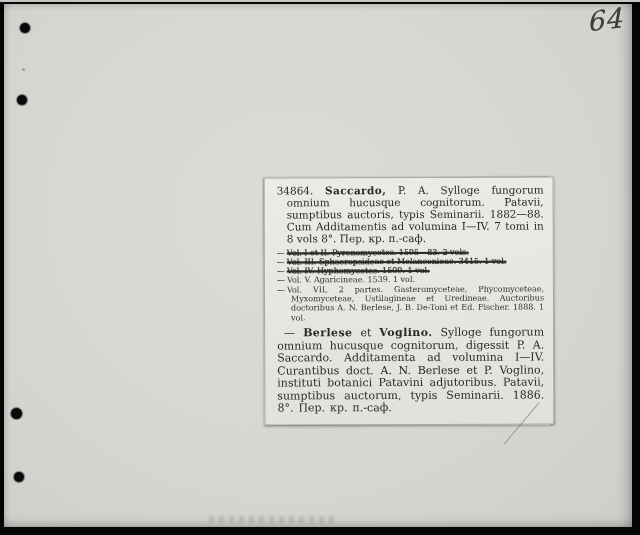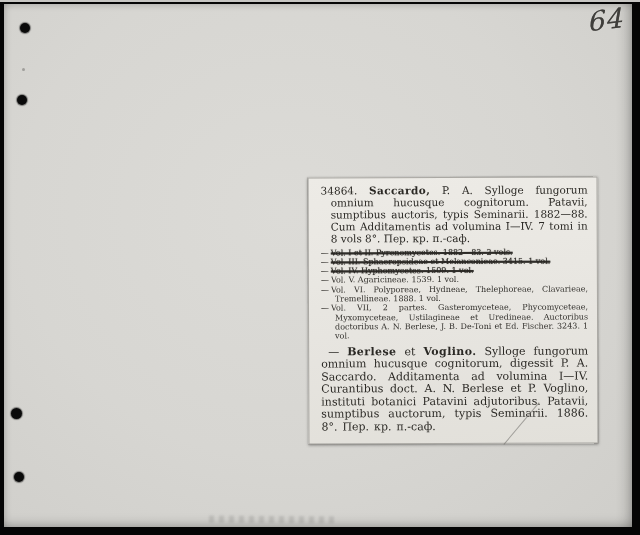--- a/index.html
+++ b/index.html
@@ -45,21 +45,20 @@
   }
   .clipping {
     position: absolute; left: 260px; top: 173px; width: 290px;
     box-sizing: border-box;
     padding: 7px 9px 9px 12px;
     background: linear-gradient(175deg, #edebe6 0%, #e7e5e0 55%, #e2e0da 100%);
     border: 1px solid #aaa8a3;
     box-shadow: 0 1px 3px rgba(0,0,0,0.35), 0 0 1px rgba(0,0,0,0.3);
     transform: rotate(-0.2deg);
     color: #2a2824;
-    margin-left: 44px;
   }
   .entry1-head {
     font-size: 10.5px; line-height: 11.9px;
     text-align: justify;
     padding-left: 10px; text-indent: -10px;
   }
   .b { font-weight: bold; letter-spacing: 0.4px; }
   .vol-list { margin-top: 3px; }
   .vol-line {
     font-size: 8px; line-height: 9.3px;
@@ -109,26 +108,25 @@
   <span class="hole h4"></span>
   <span class="speck"></span>
 
   <div class="page-number">64</div>
 
   <div class="clipping">
 
     <p class="entry1-head" style="margin:0"><span>34864.</span> <span class="b">Saccardo,</span> <span>P. A. Sylloge fungorum omnium hucusque cognitorum. Patavii, sumptibus auctoris, typis Seminarii. 1882—88. Cum Additamentis ad volumina I—IV. 7 tomi in 8 vols 8°. Пер. кр. п.-саф.</span></p>
 
     <div class="vol-list">
-      <div class="vol-line struck"><span>—</span><span class="vol-text">Vol. I et II. Pyrenomycetes. 1882—83. 2 vols.</span></div>
+      <div class="vol-line struck"><span>—</span><span class="vol-text">Vol. I et II. Pyrenomycetes. 1595—83. 2 vols.</span></div>
       <div class="vol-line struck"><span>—</span><span class="vol-text">Vol. III. Sphaeropsideae et Melanconieae. 3415. 1 vol.</span></div>
       <div class="vol-line struck"><span>—</span><span class="vol-text">Vol. IV. Hyphomycetes. 1509. 1 vol.</span></div>
       <div class="vol-line"><span>—</span><span class="vol-text">Vol. V. Agaricineae. 1539. 1 vol.</span></div>
-      <div class="vol-line"><span>—</span><span class="vol-text">Vol. VI. Polyporeae, Hydneae, Thelephoreae, Clavarieae, Tremellineae. 1888. 1 vol.</span></div>
-      <div class="vol-line"><span>—</span><span class="vol-text">Vol. VII, 2 partes. Gasteromyceteae, Phycomyceteae, Myxomyceteae, Ustilagineae et Uredineae. Auctoribus doctoribus A. N. Berlese, J. B. De-Toni et Ed. Fischer. 3243. 1 vol.</span></div>
+      <div class="vol-line"><span>—</span><span class="vol-text">Vol. VII, 2 partes. Gasteromyceteae, Phycomyceteae, Myxomyceteae, Ustilagineae et Uredineae. Auctoribus doctoribus A. N. Berlese, J. B. De-Toni et Ed. Fischer. 1888. 1 vol.</span></div>
     </div>
 
     <p class="entry2" style="margin-bottom:0"><span>—</span> <span class="b">Berlese</span> <span>et</span> <span class="b">Voglino.</span> <span>Sylloge fungorum omnium hucusque cognitorum, digessit P. A. Saccardo. Additamenta ad volumina I—IV. Curantibus doct. A. N. Berlese et P. Voglino, instituti botanici Patavini adjutoribus. Patavii, sumptibus auctorum, typis Seminarii. 1886. 8°. Пер. кр. п.-саф.</span></p>
 
   </div>
 
   <div class="pencil-line"></div>
   <div class="showthrough"></div>
 
 </div>

